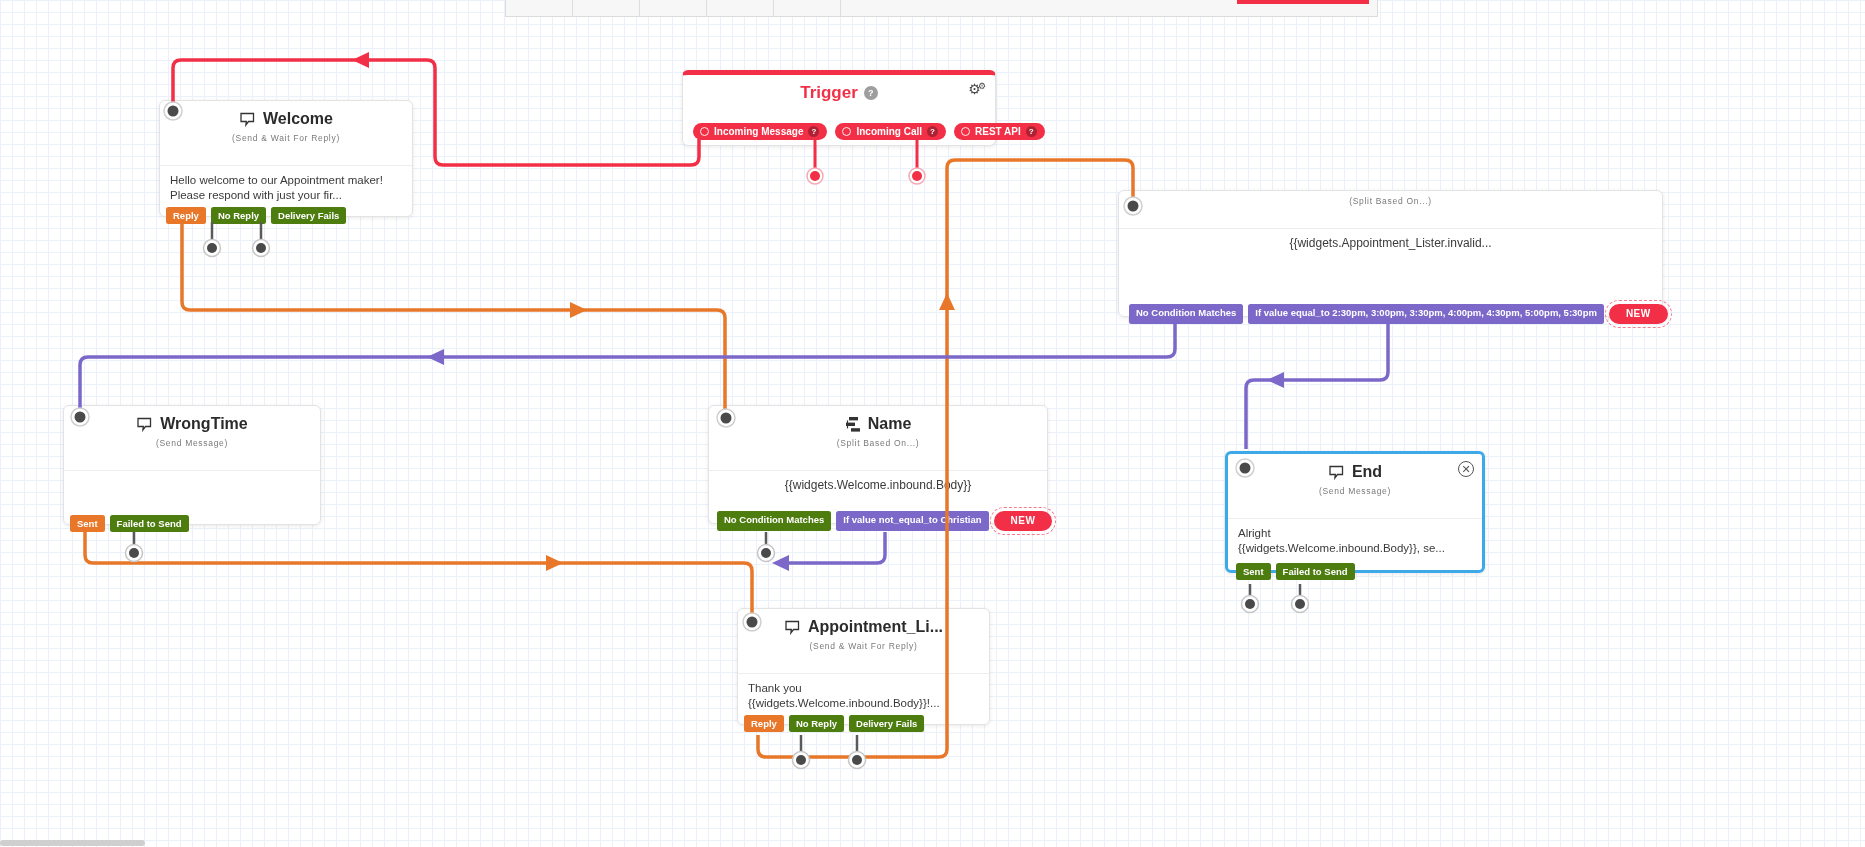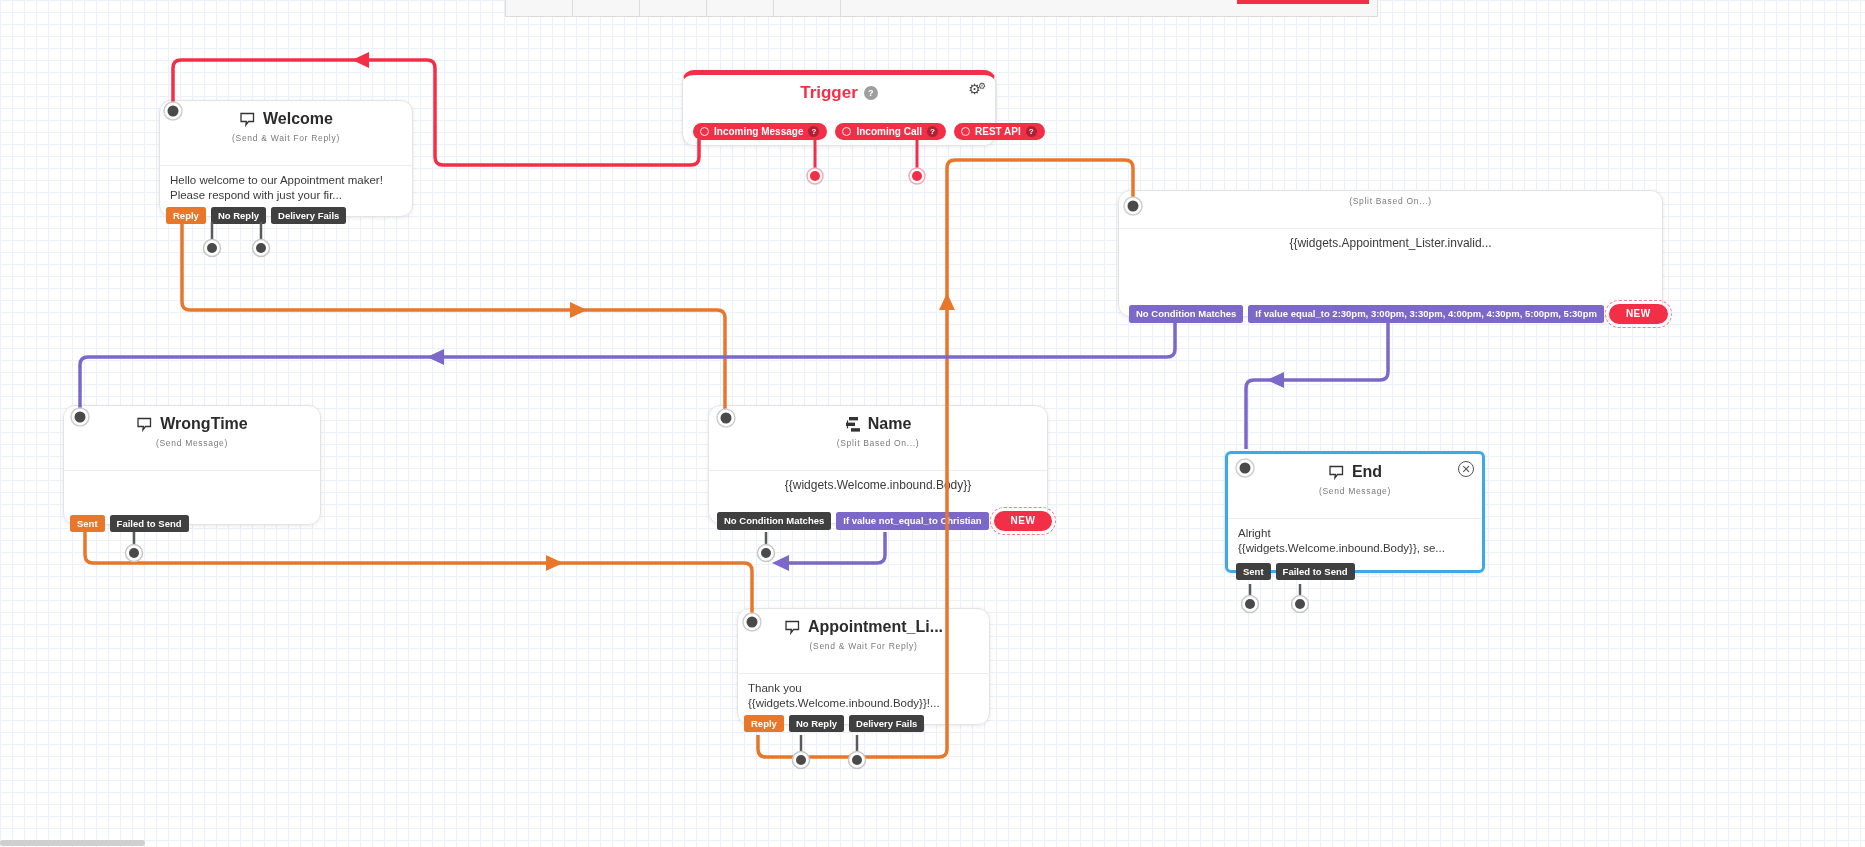--- a/index.html
+++ b/index.html
@@ -1,32 +1,32 @@
 <!DOCTYPE html>
 <html><head>
 <meta charset="utf-8">
 <style>
   html,body{margin:0;padding:0;}
   body{font-family:"Liberation Sans",sans-serif;background:#fff;}
   #canvas{position:relative;width:1865px;height:847px;overflow:hidden;background:#fff;
     background-image:linear-gradient(#eaf1fb 1px,transparent 1px),linear-gradient(90deg,#eaf1fb 1px,transparent 1px);
     background-size:12px 12px;}
   
-  .card{position:absolute;background:rgba(255,255,255,0.96);border:1px solid #e3e3e3;border-radius:12px;
+  .card{position:absolute;background:rgba(255,255,255,0.96);border:1px solid #e3e3e3;border-radius:6px;
     box-shadow:0 1px 4px rgba(0,0,0,0.09);z-index:2;box-sizing:border-box;}
   .card.selected{border:3px solid #3DA9E8;border-radius:6px;}
   .card-header{display:flex;justify-content:center;align-items:center;gap:7px;padding-top:9px;}
   .card-title{font-size:16px;color:#2b2b2b;font-weight:600;white-space:nowrap;}
   .card-sub{text-align:center;font-size:8.5px;color:#7a7a7a;letter-spacing:0.7px;padding:5px 0 22px;border-bottom:1px solid #ededed;white-space:nowrap;}
   .card-body{font-size:11.5px;color:#3a3a3a;padding:7px 10px 0;line-height:1.3;white-space:pre-line;}
   .card-body.center{text-align:center;font-size:12px;}
-  .footer{position:absolute;bottom:-8px;display:flex;gap:5px;align-items:center;z-index:3;}
+  .footer{position:absolute;bottom:-8px;display:flex;gap:5px;z-index:3;}
   .btn{font-size:9.5px;font-weight:bold;color:#fff;padding:3px 7px;border-radius:2.5px;white-space:nowrap;line-height:1.2;}
   .btn.orange{background:#E8772A;}
-  .btn.gray{background:#404040;}
+  .btn.gray{background:#4d7c0f;}
   .btn.purple{background:#7B68C9;}
   .btn.new{background:#F22F46;border-radius:999px;padding:4px 17px;font-size:10px;letter-spacing:0.5px;
     outline:1.5px dashed #f57c8d;outline-offset:3px;}
   .w-icon{display:inline-block;line-height:0;}
   
   .trigger{border-top:5px solid #F22F46;}
   .trig-title{display:flex;justify-content:center;align-items:center;gap:6px;padding-top:8px;
     font-size:17px;font-weight:600;color:#F22F46;}
   .help-badge{display:inline-flex;width:14px;height:14px;border-radius:50%;background:#9e9e9e;color:#fff;
     font-size:9px;font-weight:bold;align-items:center;justify-content:center;}

